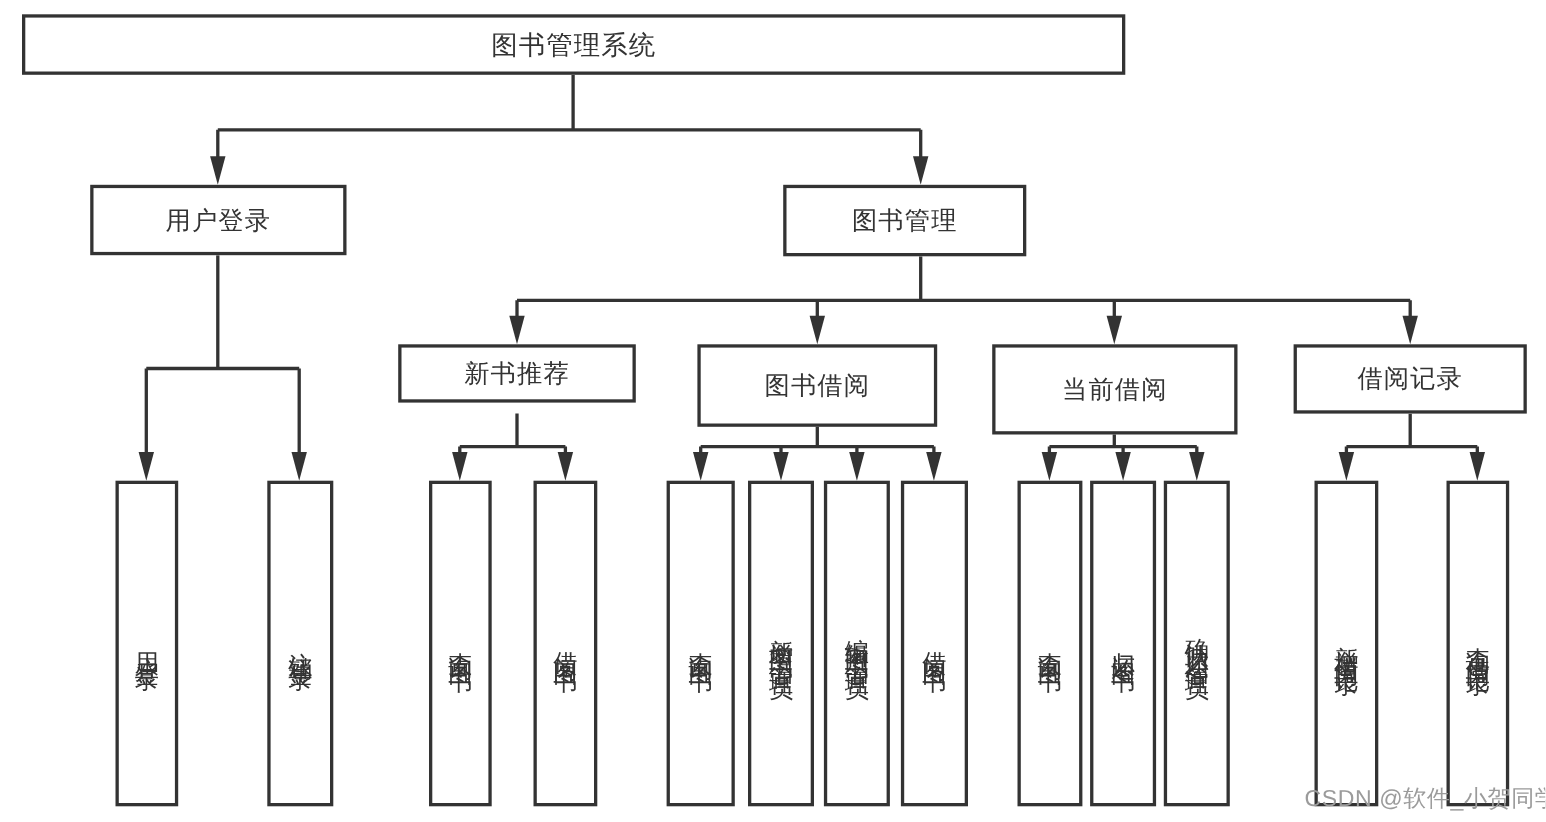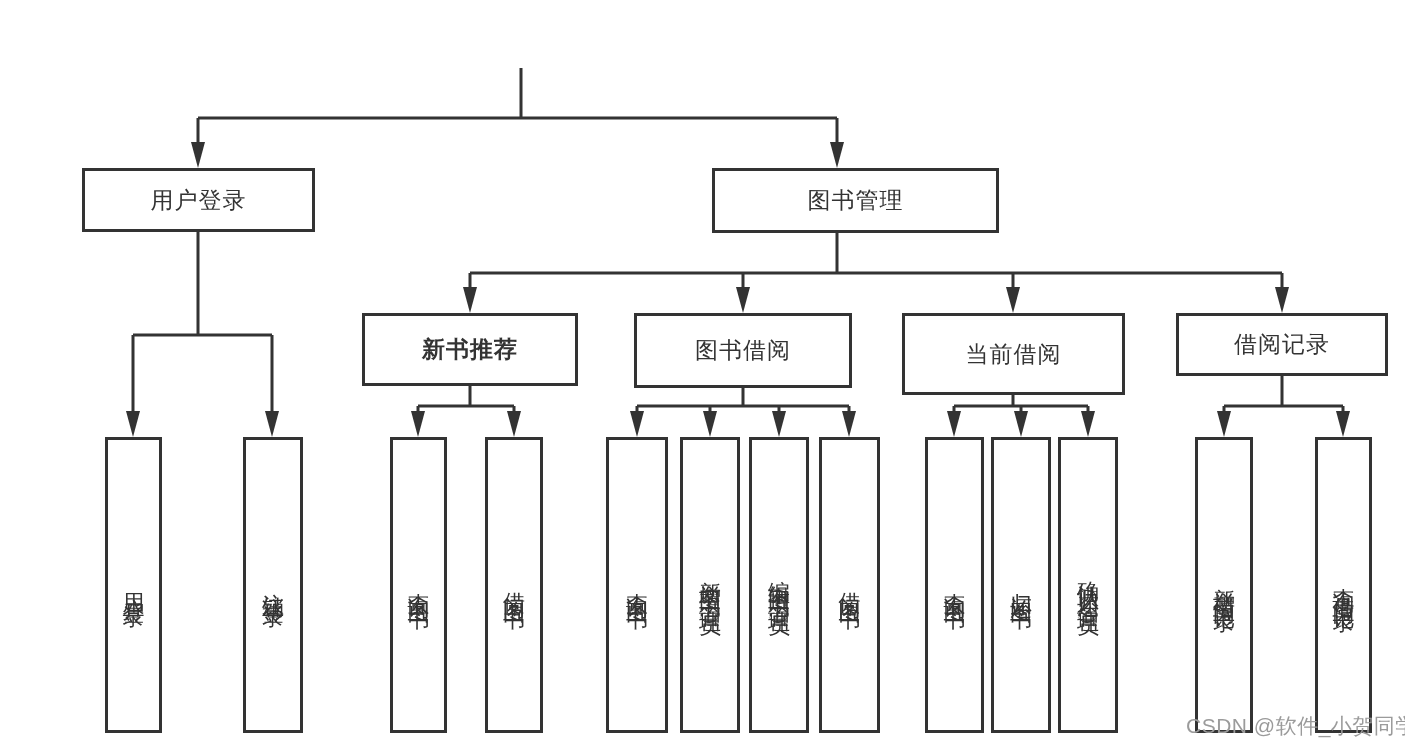--- a/index.html
+++ b/index.html
@@ -77,29 +77,32 @@
       <polygon points="779,437 772,411 786,411"></polygon>
       <polygon points="849,437 842,411 856,411"></polygon>
       <polygon points="954,437 947,411 961,411"></polygon>
       <polygon points="1021,437 1014,411 1028,411"></polygon>
       <polygon points="1088,437 1081,411 1095,411"></polygon>
       <polygon points="1224,437 1217,411 1231,411"></polygon>
       <polygon points="1343,437 1336,411 1350,411"></polygon>
     </g>
   </svg>
 
+  <div class="node hnode root" style="left:20px;top:13px;width:1003px;height:55px;">
+    <span>图书管理系统</span>
+  </div>
 
   <div class="node hnode" style="left:82px;top:168px;width:233px;height:64px;">
     <span>用户登录</span>
   </div>
-  <div class="node hnode" style="left:712px;top:168px;width:287px;height:65px;">
+  <div class="node hnode" style="left:712px;top:168px;width:221px;height:65px;">
     <span>图书管理</span>
   </div>
 
-  <div class="node hnode" style="left:362px;top:313px;width:216px;height:73px;font-weight:bold;">
+  <div class="node hnode" style="left:362px;top:313px;width:216px;height:53px;">
     <span>新书推荐</span>
   </div>
   <div class="node hnode" style="left:634px;top:313px;width:218px;height:75px;">
     <span>图书借阅</span>
   </div>
   <div class="node hnode" style="left:902px;top:313px;width:223px;height:82px;">
     <span>当前借阅</span>
   </div>
   <div class="node hnode" style="left:1176px;top:313px;width:212px;height:63px;align-items:center;">
     <span>借阅记录</span>

